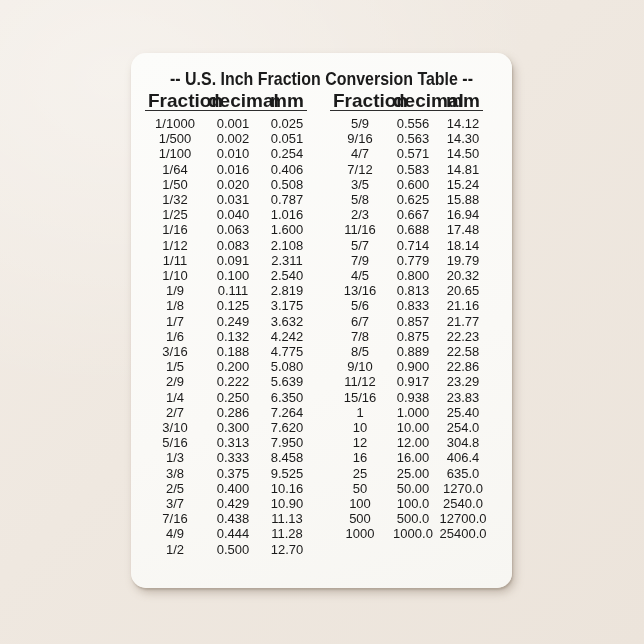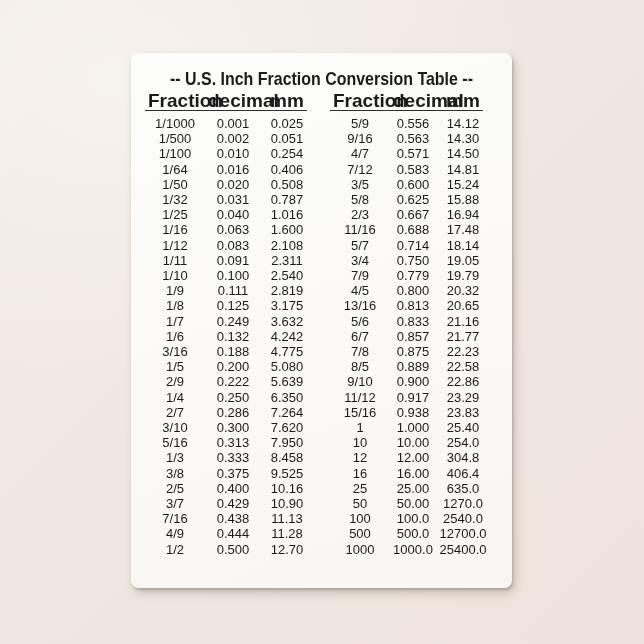--- a/index.html
+++ b/index.html
@@ -21,21 +21,21 @@
       radial-gradient(120% 90% at 18% 12%, rgba(255,255,255,0.35) 0%, rgba(255,255,255,0) 55%),
       linear-gradient(135deg, #f2ece5 0%, #efe8e0 45%, #ece4db 100%);
   }
   .card {
     position: absolute;
     left: 131px;
     top: 53px;
     width: 381px;
     height: 535px;
     background: linear-gradient(160deg, #fcfcfa 0%, #faf9f6 60%, #f7f6f2 100%);
-    border-radius: 8px;
+    border-radius: 15px;
     box-shadow:
       1px 2px 2px rgba(122, 106, 90, 0.30),
       3px 5px 9px rgba(122, 106, 90, 0.35);
   }
   .title {
     margin-top: 15px;
     height: 22px;
     line-height: 22px;
     text-align: center;
     font-size: 19px;
@@ -321,25 +321,20 @@
               <td>11/16</td>
               <td>0.688</td>
               <td>17.48</td>
             </tr>
             <tr>
               <td>5/7</td>
               <td>0.714</td>
               <td>18.14</td>
             </tr>
             <tr>
-              <td>3/4</td>
-              <td>0.750</td>
-              <td>19.05</td>
-            </tr>
-            <tr>
               <td>7/9</td>
               <td>0.779</td>
               <td>19.79</td>
             </tr>
             <tr>
               <td>4/5</td>
               <td>0.800</td>
               <td>20.32</td>
             </tr>
             <tr>

